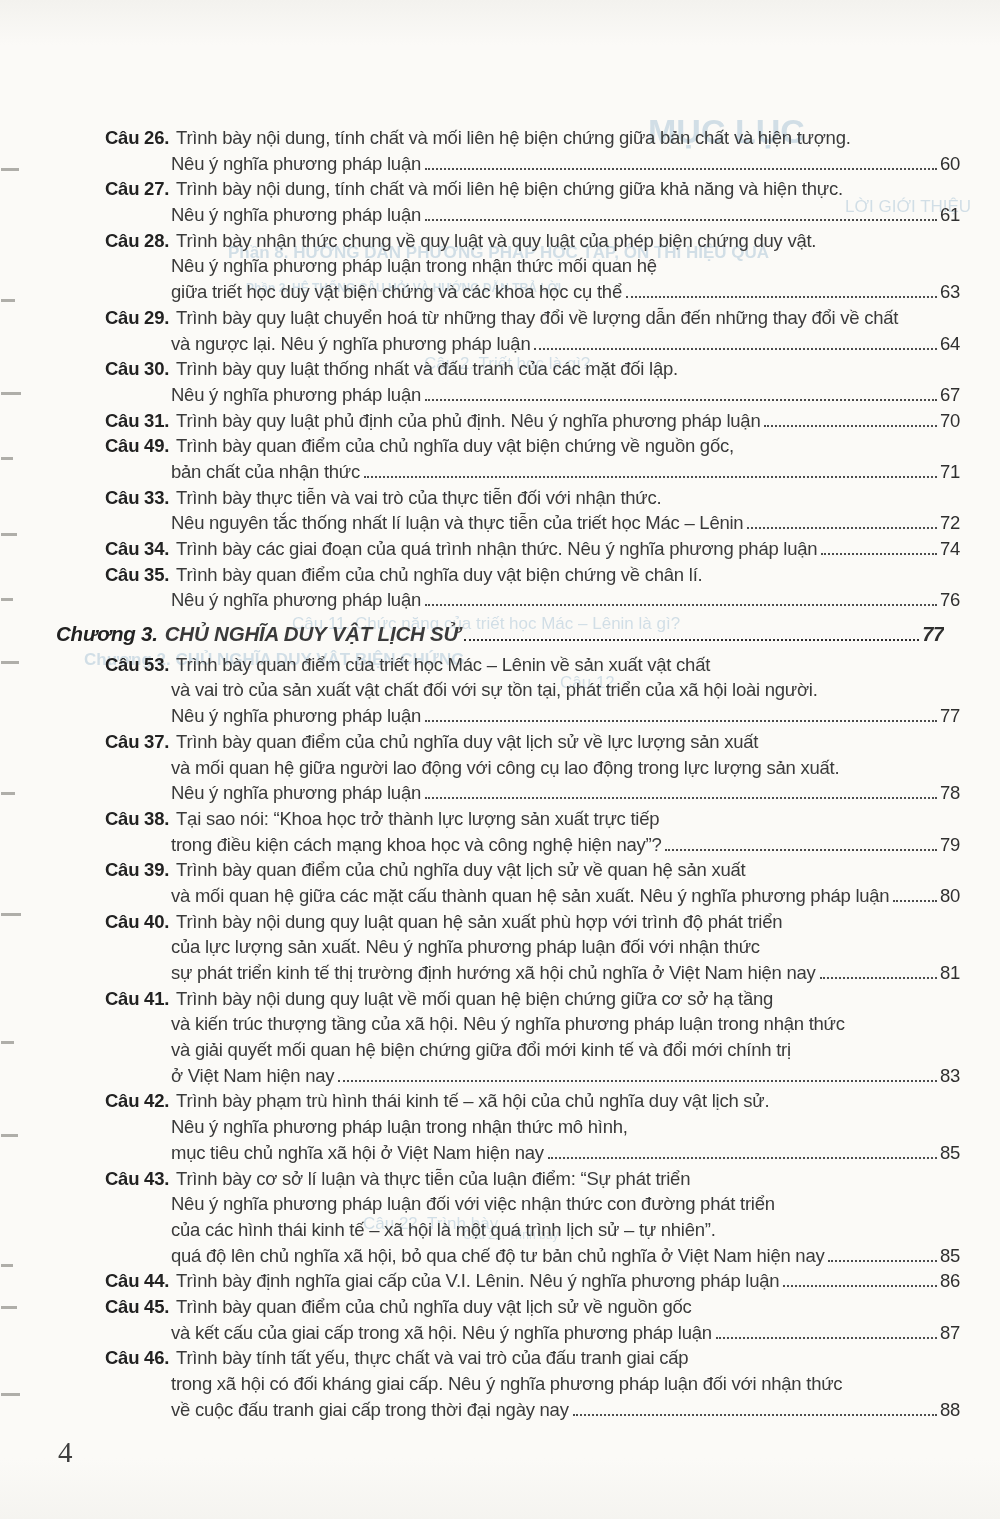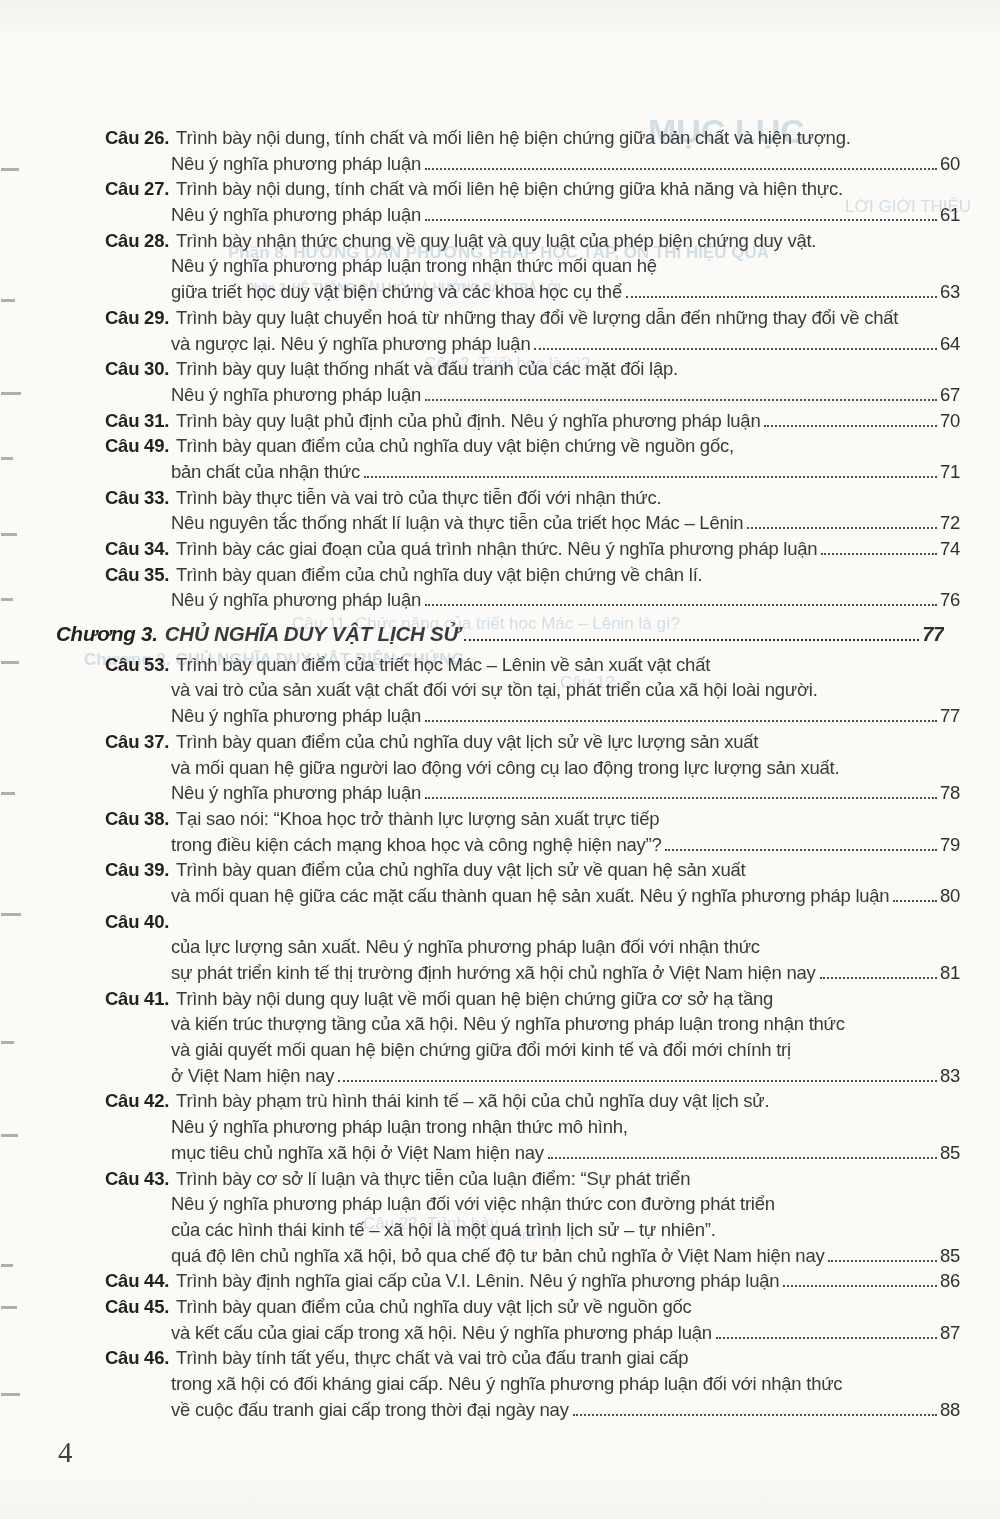--- a/index.html
+++ b/index.html
@@ -238,20 +238,21 @@
         </div>
         <div class="row cont">
           <span class="txt">và mối quan hệ giữa các mặt cấu thành quan hệ sản xuất. Nêu ý nghĩa phương pháp luận</span>
           <span class="leader"></span>
           <span class="pg">80</span>
         </div>
       </div>
       <div class="entry">
         <div class="row">
           <span class="label">Câu 40.</span>
+          <span class="txt">Trình bày nội dung quy luật quan hệ sản xuất phù hợp với trình độ phát triển</span>
         </div>
         <div class="row cont">
           <span class="txt">của lực lượng sản xuất. Nêu ý nghĩa phương pháp luận đối với nhận thức</span>
         </div>
         <div class="row cont">
           <span class="txt">sự phát triển kinh tế thị trường định hướng xã hội chủ nghĩa ở Việt Nam hiện nay </span>
           <span class="leader"></span>
           <span class="pg">81</span>
         </div>
       </div>

